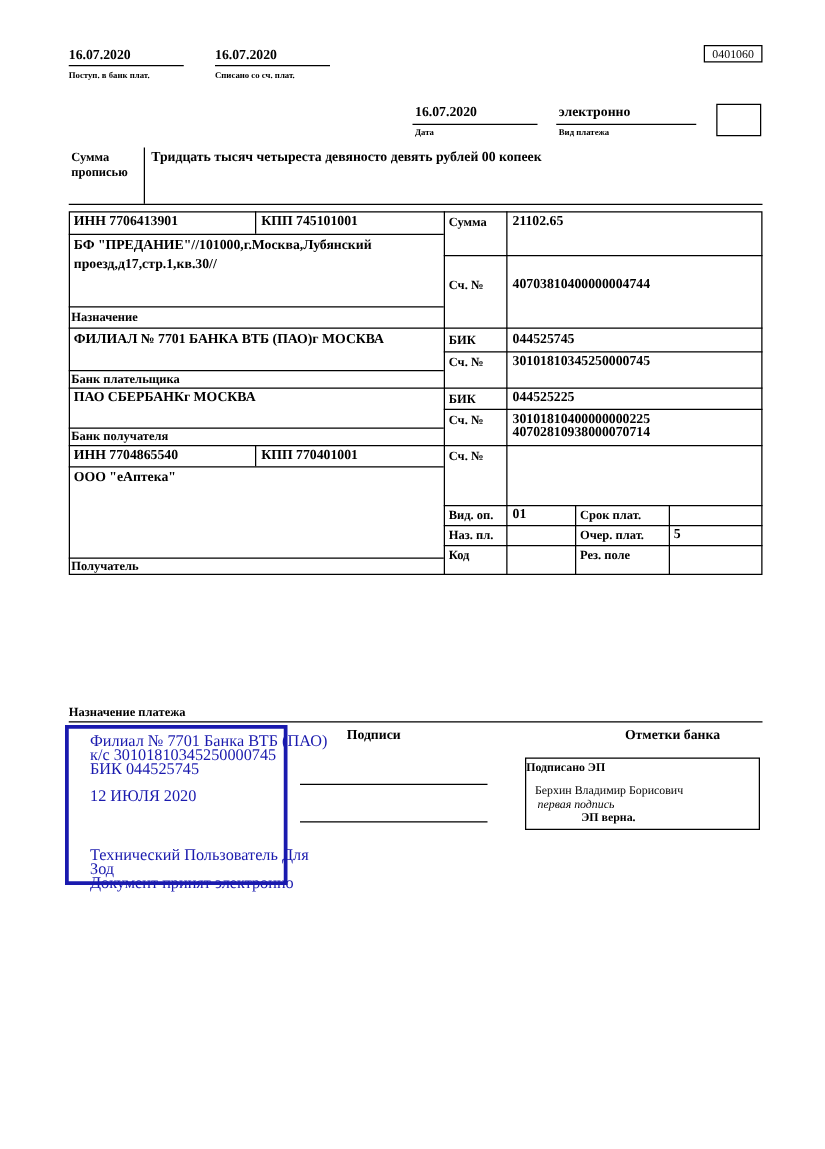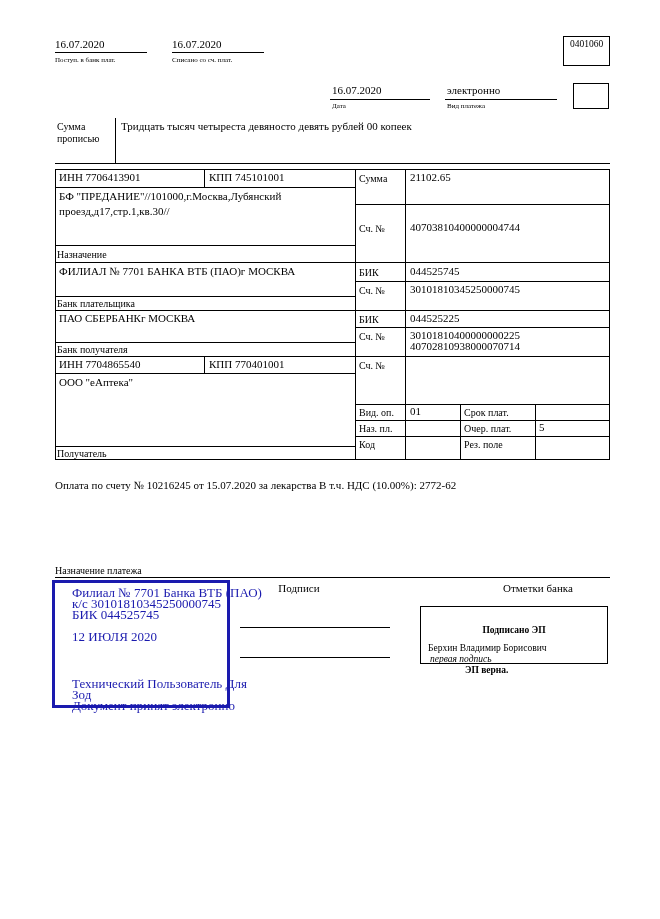--- a/index.html
+++ b/index.html
@@ -2,21 +2,21 @@
 <html><head>
 <meta charset="utf-8">
 <style>
   * { margin:0; padding:0; box-sizing:border-box; }
   html,body { background:#ffffff; }
   .page {
     position:relative; width:660px; height:919px; background:#fff;
     font-family:"Liberation Serif", serif; font-size:11px; color:#000;
     line-height:13px; overflow:hidden;
   }
-  .abs { position:absolute; white-space:nowrap; }
+  .abs { position:absolute; white-space:nowrap;font-weight:bold; }
   .wrap { white-space:normal; }
   .hr { position:absolute; height:1px; background:#000; }
   .vr { position:absolute; width:1px; background:#000; }
   .box { position:absolute; border:1px solid #000; }
   .b { font-weight:bold; }
   .i { font-style:italic; }
   .cap { font-size:10px; }
   .tiny { font-size:7px; line-height:8px; }
   .center { text-align:center; }
   .code { font-size:9.5px; line-height:15px; }
@@ -24,39 +24,39 @@
     position:absolute; left:52px; top:580px; width:178px; height:128px;
     border:3px solid #000000; color:#1a1aae; font-size:13px; line-height:11px;
     padding:4px 17px; white-space:nowrap;
   }
   .stamp .gap1 { margin-top:11px; }
   .stamp .gap2 { margin-top:36px; }
   .esign {
     position:absolute; left:420px; top:606px; width:188px; height:58px;
     border:1px solid #000; font-size:9.5px; line-height:11px;
   }
-  .esign .t1 { margin-top:18px; text-align:center; }
+  .esign .t1 { margin-top:3px; }
   .esign .t2 { margin-top:7px; padding-left:7px; }
   .esign .t3 { padding-left:9px; }
   .esign .t4 { padding-left:44px; }
 </style>
 </head>
 <body>
 
 <div class="page">
 
   <div class="abs" style="left:55px;top:38px">16.07.2020</div>
   <div class="hr" style="left:55px;top:52px;width:92px"></div>
   <div class="abs tiny" style="left:55px;top:56px">Поступ. в банк плат.</div>
 
   <div class="abs" style="left:172px;top:38px">16.07.2020</div>
   <div class="hr" style="left:172px;top:52px;width:92px"></div>
   <div class="abs tiny" style="left:172px;top:56px">Списано со сч. плат.</div>
 
-  <div class="box center code" style="left:563px;top:36px;width:47px;height:30px">0401060</div>
+  <div class="box center code" style="left:563px;top:36px;width:47px;height:14px">0401060</div>
 
 
   <div class="abs" style="left:332px;top:84px">16.07.2020</div>
   <div class="hr" style="left:330px;top:99px;width:100px"></div>
   <div class="abs tiny" style="left:332px;top:102px">Дата</div>
 
   <div class="abs" style="left:447px;top:84px">электронно</div>
   <div class="hr" style="left:445px;top:99px;width:112px"></div>
   <div class="abs tiny" style="left:447px;top:102px">Вид платежа</div>
 
@@ -129,21 +129,20 @@
   <div class="abs" style="left:539px;top:405px"></div>
   <div class="abs cap" style="left:359px;top:422px">Наз. пл.</div>
   <div class="abs" style="left:410px;top:421px"></div>
   <div class="abs cap" style="left:464px;top:422px">Очер. плат.</div>
   <div class="abs" style="left:539px;top:421px">5</div>
   <div class="abs cap" style="left:359px;top:438px">Код</div>
   <div class="abs" style="left:410px;top:437px"></div>
   <div class="abs cap" style="left:464px;top:438px">Рез. поле</div>
   <div class="abs" style="left:539px;top:437px"></div>
 
-  <div class="abs" style="left:55px;top:479px">Оплата по счету № 10216245 от 15.07.2020 за лекарства В т.ч. НДС (10.00%): 2772-62</div>
   <div class="abs cap" style="left:55px;top:564px">Назначение платежа</div>
   <div class="hr" style="left:55px;top:577px;width:555px"></div>
 
   <div class="stamp" style="color: rgb(26, 26, 174); border-color: rgb(26, 26, 174);">
     <div>Филиал № 7701 Банка ВТБ (ПАО)</div>
     <div>к/с 30101810345250000745</div>
     <div>БИК 044525745</div>
     <div class="gap1">12 ИЮЛЯ 2020</div>
     <div class="gap2">Технический Пользователь Для</div>
     <div>Зод</div>

